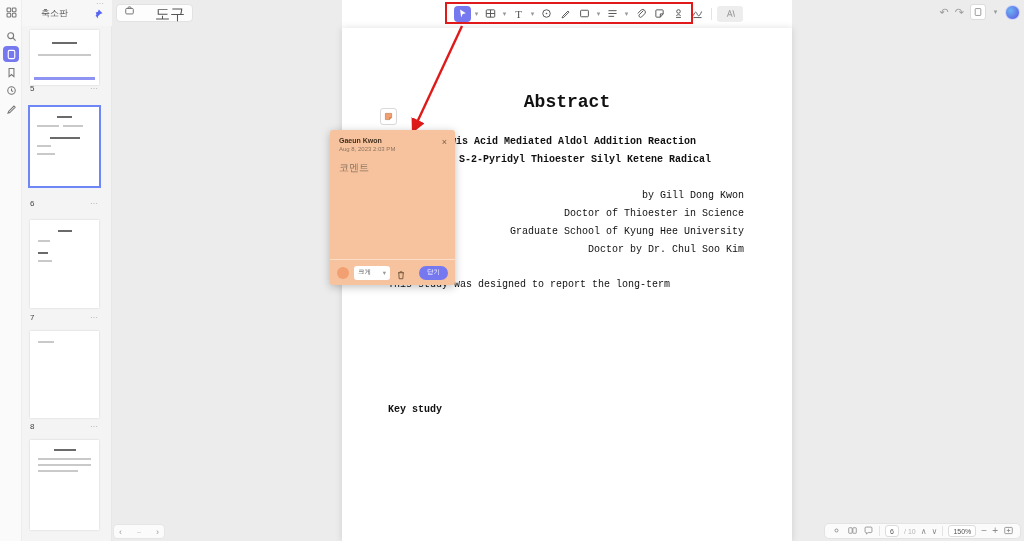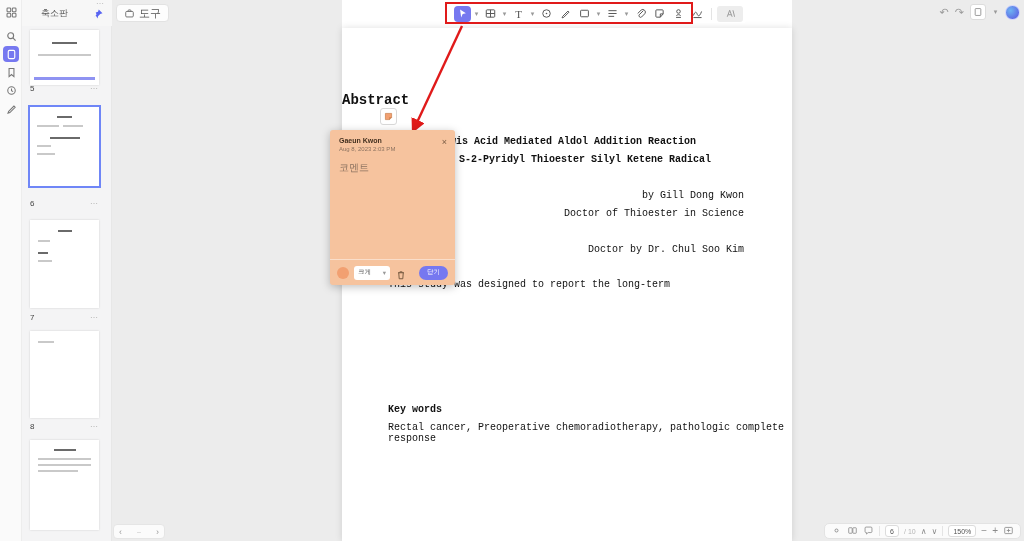--- a/index.html
+++ b/index.html
@@ -23,21 +23,21 @@
 
   .thumb { position:absolute; left:8px; width:69px; background:#fff; box-shadow:0 0 2px rgba(0,0,0,.15); }
   .thumb.sel { outline:2px solid #6f86f7; }
   .thumb-label { position:absolute; left:8px; font-size:8px; color:#444; width:69px; }
   .thumb-label .dots { float:right; color:#b5b5b5; letter-spacing:1px; }
   .sk { position:absolute; background:#c9c9c9; height:1.5px; }
   .sk.dark { background:#6a6a6a; }
   .sk.purple { background:#8f93f2; height:3px; }
 
   
-  .tools-btn { position:absolute; left:116px; top:4px; height:18px; padding:0 7px; background:#fdfdfd; border:1px solid #e2e2e2; border-radius:4px; display:flex; align-items:center; gap:4px; font-size:11px; color:#555; z-index:8; }
+  .tools-btn { position:absolute; left:116px; top:4px; height:18px; padding:0 7px; background:#fdfdfd; border:1px solid #e2e2e2; border-radius:4px; display:flex; gap:20px; font-size:15px; color:#555; z-index:8; }
   .tools-btn svg { width:11px; height:11px; }
 
   .doc-top-strip { position:absolute; left:342px; top:0; width:450px; height:28px; background:#fff; z-index:2; }
 
   .toolbar { position:absolute; left:450px; top:4px; height:19px; display:flex; align-items:center; gap:2px; z-index:9; background:#fff; padding:0 4px; border-radius:4px; }
   .tbtn { width:17px; height:16px; display:flex; align-items:center; justify-content:center; border-radius:4px; color:#555; }
   .tbtn svg { width:13px; height:13px; }
   .tbtn.sel { background:#7678f0; }
   .caret { font-size:7px; color:#999; width:7px; text-align:center; }
   .tb-sep { width:1px; height:12px; background:#e4e4e4; margin:0 3px; }
@@ -45,21 +45,21 @@
 
   .red-box { position:absolute; left:445px; top:2px; width:248px; height:22px; border:2px solid #e01a1a; z-index:10; pointer-events:none; }
 
   .topright { position:absolute; right:4px; top:4px; display:flex; align-items:center; gap:6px; z-index:8; color:#9a9a9a; }
   .topright .tr { font-size:11px; }
   .tr-box { width:16px; height:16px; border:1px solid #dcdcdc; border-radius:3px; background:#fff; display:flex; align-items:center; justify-content:center; font-size:8px; color:#888; }
   .avatar { width:15px; height:15px; border-radius:50%; background:radial-gradient(circle at 35% 35%, #6db3f2, #5a52e0); border:1px solid #cfd3ff; }
 
   
   .page { position:absolute; left:342px; top:28px; width:450px; height:513px; background:#fff; box-shadow:0 0 7px rgba(0,0,0,.13); z-index:2; font-family:"Liberation Mono", monospace; color:#111; }
-  .doc-title { position:absolute; left:0; width:450px; top:64px; text-align:left; font-size:14px; font-weight:bold; }
+  .doc-title { position:absolute; left:0; width:450px; top:64px; text-align:center; font-size:18px; font-weight:bold; }
   .cline { position:absolute; left:0; width:450px; text-align:center; font-size:10px; font-weight:bold; }
   .rline { position:absolute; right:48px; font-size:10px; }
   .lline { position:absolute; left:46px; font-size:10px; }
   .kw-title { font-weight:bold; }
 
   .comment-marker { position:absolute; left:38px; top:80px; width:17px; height:17px; background:#fff; border:1px solid #d9d9d9; border-radius:3px; display:flex; align-items:center; justify-content:center; z-index:3; }
   .comment-marker svg { width:11px; height:11px; }
 
   
   .popup { position:absolute; left:330px; top:130px; width:125px; height:155px; background:#f6c39e; border-radius:3px; box-shadow:0 2px 8px rgba(0,0,0,.25); z-index:12; }
@@ -294,24 +294,24 @@
     <span class="caret">▾</span>
     <span class="avatar"></span>
   </div>
 
   <div class="page">
     <div class="doc-title">Abstract</div>
     <div class="cline" style="top:108px">Lewis Acid Mediated Aldol Addition Reaction</div>
     <div class="cline" style="top:126px">Using S-2-Pyridyl Thioester Silyl Ketene Radical</div>
     <div class="rline" style="top:162px">by Gill Dong Kwon</div>
     <div class="rline" style="top:180px">Doctor of Thioester in Science</div>
+    <div class="rline" style="top:198px">Graduate School of Kyung Hee University</div>
     <div class="rline" style="top:216px">Doctor by Dr. Chul Soo Kim</div>
     <div class="lline" style="top:251px">This study was designed to report the long-term</div>
-    <div class="lline kw-title" style="top:376px">Key words</div>
-    <div class="lline" style="top:394px">Rectal cancer, Preoperative chemoradiotherapy, pathologic complete response</div>
+    <div class="lline kw-title" style="top:376px">Key study</div>
 
     <div class="comment-marker">
       <svg viewBox="0 0 16 16" fill="#f2a071" stroke="#c77c48" stroke-width="1">
           <path d="M3.5 3.5 h9 v6 l-3 3 h-6 z"></path>
           <path d="M12.5 9.5 h-3 v3" fill="none"></path>
         </svg>
     </div>
   </div>
 
   <div class="popup">

